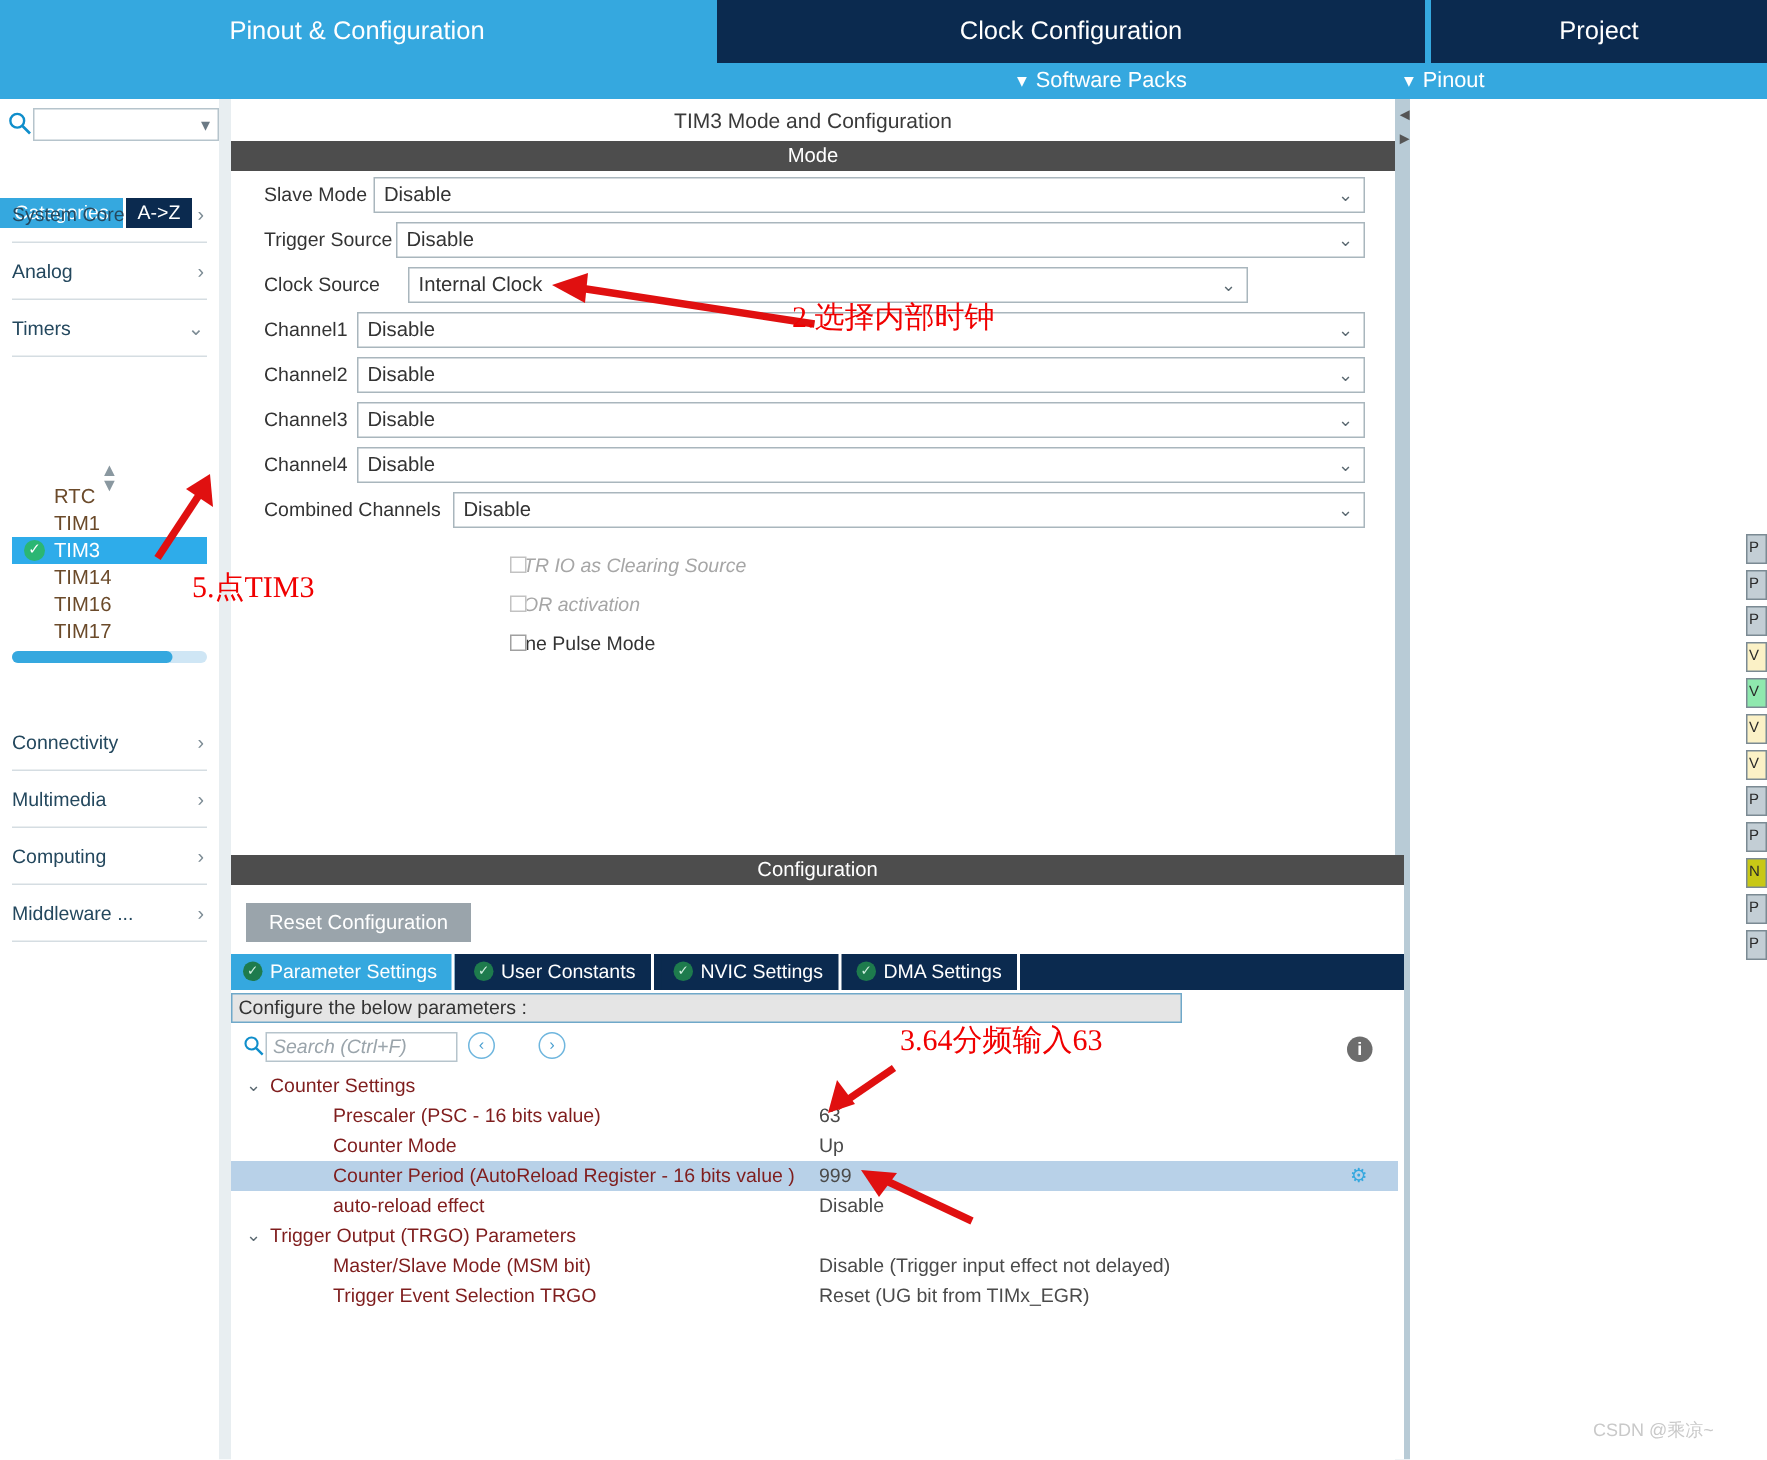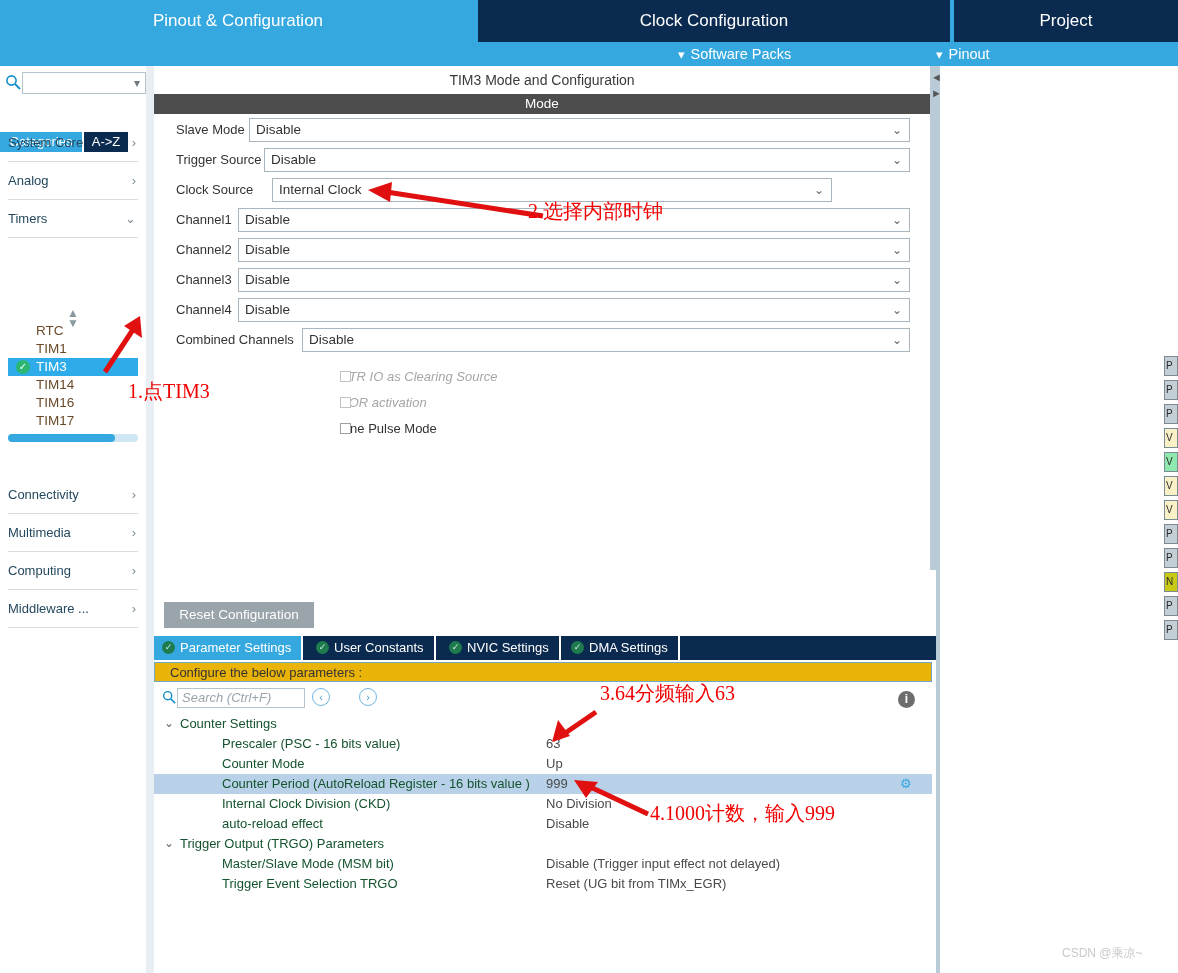--- a/index.html
+++ b/index.html
@@ -128,22 +128,22 @@
     color:#ffffff; font-size:13px; white-space:nowrap; padding:0 10px 0 26px;
     background:#0b2a4f; border-right:2px solid #ffffff;
   }
   .ctab.active { background:#35a8df; }
   .ctab .tick {
     position:absolute; left:8px; top:5px; width:13px; height:13px;
     border-radius:50%; background:#1e7b4d; color:#cfeede; font-size:9px;
     line-height:13px; text-align:center;
   }
   .cfgbar {
-    position:absolute; left:0px; top:92px; width:778px; height:20px;
-    border:1px solid #6fa8c9; background:#eab308;padding-left:11px;
+    position:absolute; left:0px; top:92px; width:634px; height:20px;
+    border:1px solid #6fa8c9; background:#e5e5e5;
   }
   .cfgbar span { font-size:13px; color:#333; line-height:18px; padding-left:4px; }
 
   .searchrow2 { position:absolute; left:8px; top:118px; width:400px; height:22px; }
   .srch-icon { position:absolute; left:0px; top:2px; color:#0f8ecb; font-size:14px; }
   .srch-in {
     position:absolute; left:15px; top:0; width:128px; height:20px;
     border:1px solid #b6c4cc; background:#fff;
     font-size:13px; color:#9aa4ab; font-style:italic; padding-left:4px; line-height:18px;
   }
@@ -158,21 +158,21 @@
     position:absolute; left:898px; top:691px; width:17px; height:17px;
     border-radius:50%; background:#6d6d6d; color:#ffffff;
     font-size:12px; font-weight:bold; line-height:17px; text-align:center;
   }
 
   
   .tree { position:absolute; left:0px; top:144px; width:778px; }
   .trow { position:relative; height:20px; }
   .trow.hl { background:#b8d1e8; }
   .tgroup-chev { position:absolute; left:10px; top:2px; font-size:12px; color:#5c6a72; }
-  .tname { position:absolute; top:2px; font-size:13px; color:#14532d; white-space:nowrap; }
+  .tname { position:absolute; top:2px; font-size:13px; color:#7f1d1d; white-space:nowrap; }
   .tname.grp { left:26px; }
   .tname.item { left:68px; }
   .tval { position:absolute; left:392px; top:2px; font-size:13px; color:#4a4a4a; white-space:nowrap; }
   .gearicon { position:absolute; left:746px; top:2px; color:#35a8df; font-size:13px; }
 
   
   .rightpanel { position:absolute; left:940px; top:66px; width:238px; height:907px; background:#ffffff; }
   .pinstack { position:absolute; right:0px; top:290px; width:14px; }
   .pinrow {
     width:14px; height:20px; margin-bottom:4px;
@@ -389,20 +389,21 @@
       </div>
     </div>
   </div>
 
   <div class="vsplit">
     <span class="ar" style="top:6px;">◄</span>
     <span class="ar" style="top:22px;">►</span>
   </div>
 
   <div class="cfgpanel">
+    <div class="cfg-hdr">Configuration</div>
 
     <div class="resetbtn">Reset Configuration</div>
 
     <div class="tabstrip">
       <div class="ctab active" style="left:0px;">
         <span class="tick">✓</span>
         <span>Parameter Settings</span>
       </div>
       <div class="ctab" style="left:154px;">
         <span class="tick">✓</span>
@@ -444,24 +445,20 @@
       <div class="trow">
         <span class="tname item">Counter Mode</span>
         <span class="tval">Up</span>
       </div>
       <div class="trow hl">
         <span class="tname item">Counter Period (AutoReload Register - 16 bits value )</span>
         <span class="tval">999</span>
         <span class="gearicon">⚙</span>
       </div>
       <div class="trow">
-        <span class="tname item">Internal Clock Division (CKD)</span>
-        <span class="tval">No Division</span>
-      </div>
-      <div class="trow">
         <span class="tname item">auto-reload effect</span>
         <span class="tval">Disable</span>
       </div>
       <div class="trow">
         <span class="tgroup-chev">⌄</span>
         <span class="tname grp">Trigger Output (TRGO) Parameters</span>
       </div>
       <div class="trow">
         <span class="tname item">Master/Slave Mode (MSM bit)</span>
         <span class="tval">Disable (Trigger input effect not delayed)</span>
@@ -489,35 +486,34 @@
       <div class="pinrow" style="background:#c8c816;">N</div>
       <div class="pinrow" style="background:#c3ced5;">P</div>
       <div class="pinrow" style="background:#c3ced5;">P</div>
     </div>
   </div>
 
   <svg class="arrow" style="left:80px; top:310px;" width="80" height="80">
     <line x1="58" y1="12" x2="25" y2="62" stroke="#e01010" stroke-width="5"></line>
     <polygon points="60,6 62,28 44,16" fill="#e01010"></polygon>
   </svg>
-  <div class="anno anno-1">1.点TIM3</div>
+  <div class="anno anno-1">5.点TIM3</div>
 
   <svg class="arrow" style="left:358px; top:178px;" width="200" height="46">
     <line x1="22" y1="13" x2="185" y2="38" stroke="#e01010" stroke-width="5"></line>
     <polygon points="10,12 34,4 32,24" fill="#e01010"></polygon>
   </svg>
   <div class="anno anno-2">2.选择内部时钟</div>
 
   <svg class="arrow" style="left:548px; top:706px;" width="60" height="40">
     <line x1="10" y1="32" x2="48" y2="6" stroke="#e01010" stroke-width="5"></line>
     <polygon points="4,36 10,14 22,30" fill="#e01010"></polygon>
   </svg>
   <div class="anno anno-3">3.64分频输入63</div>
 
   <svg class="arrow" style="left:566px; top:776px;" width="90" height="50">
     <line x1="82" y1="38" x2="18" y2="8" stroke="#e01010" stroke-width="5"></line>
     <polygon points="8,4 32,6 20,22" fill="#e01010"></polygon>
   </svg>
-  <div class="anno anno-4">4.1000计数，输入999</div>
 
   <div class="watermark">CSDN @乘凉~</div>
 
 </div>
 
 </body></html>

